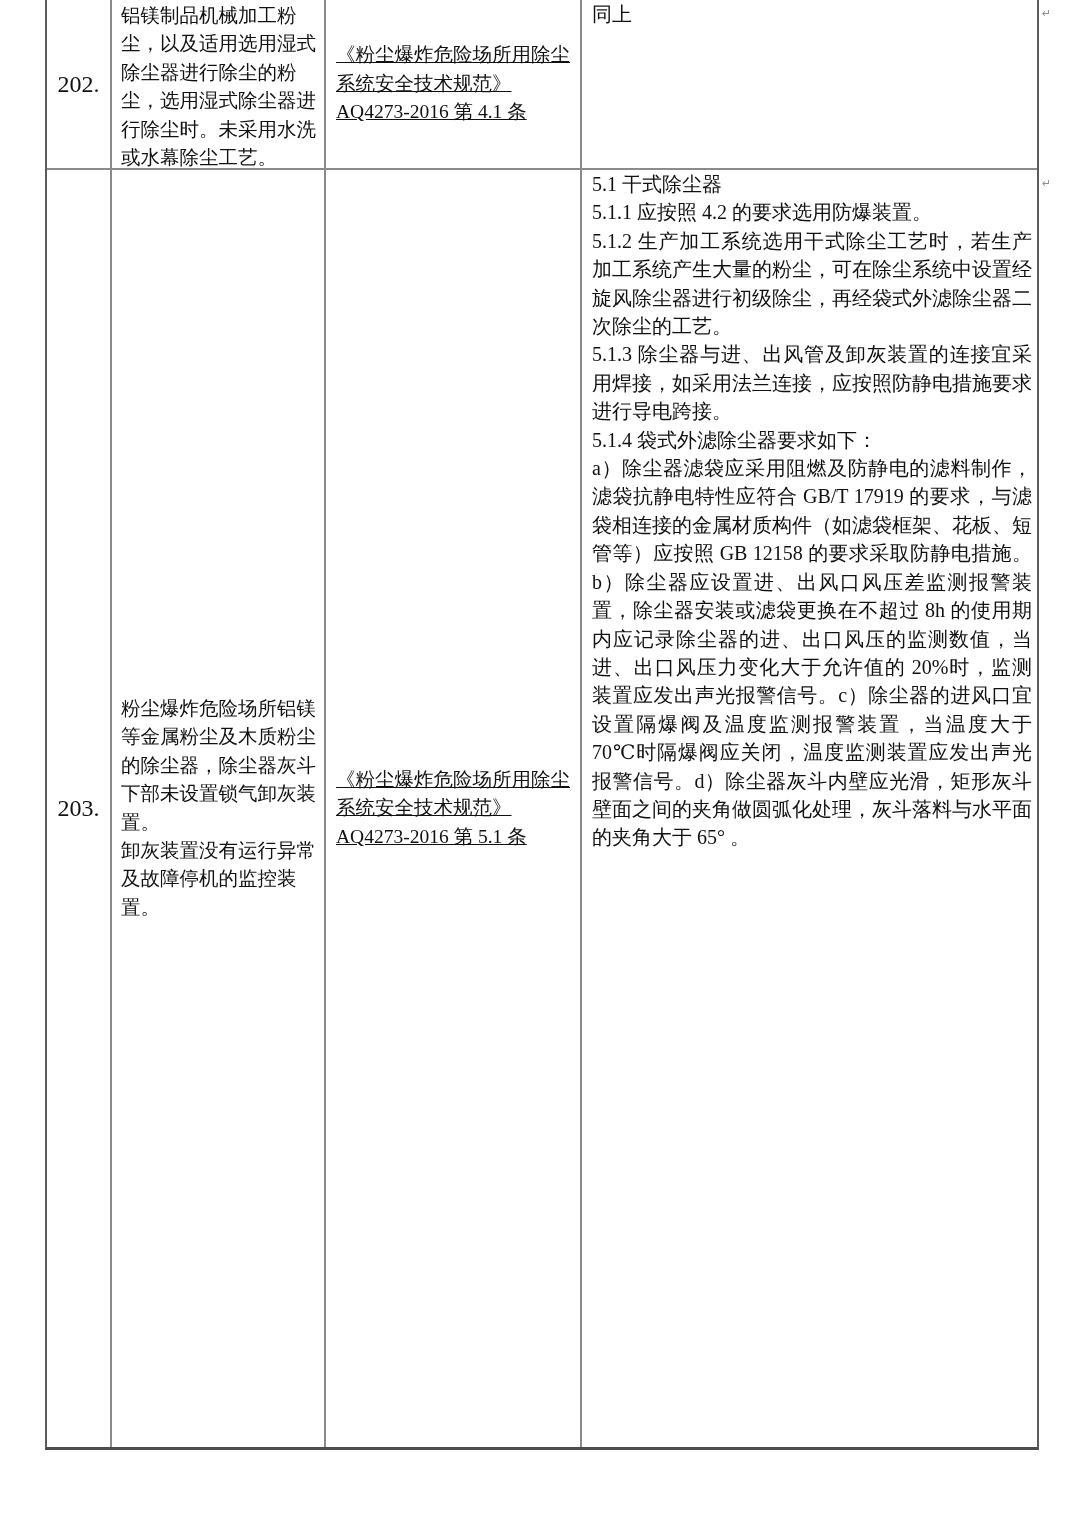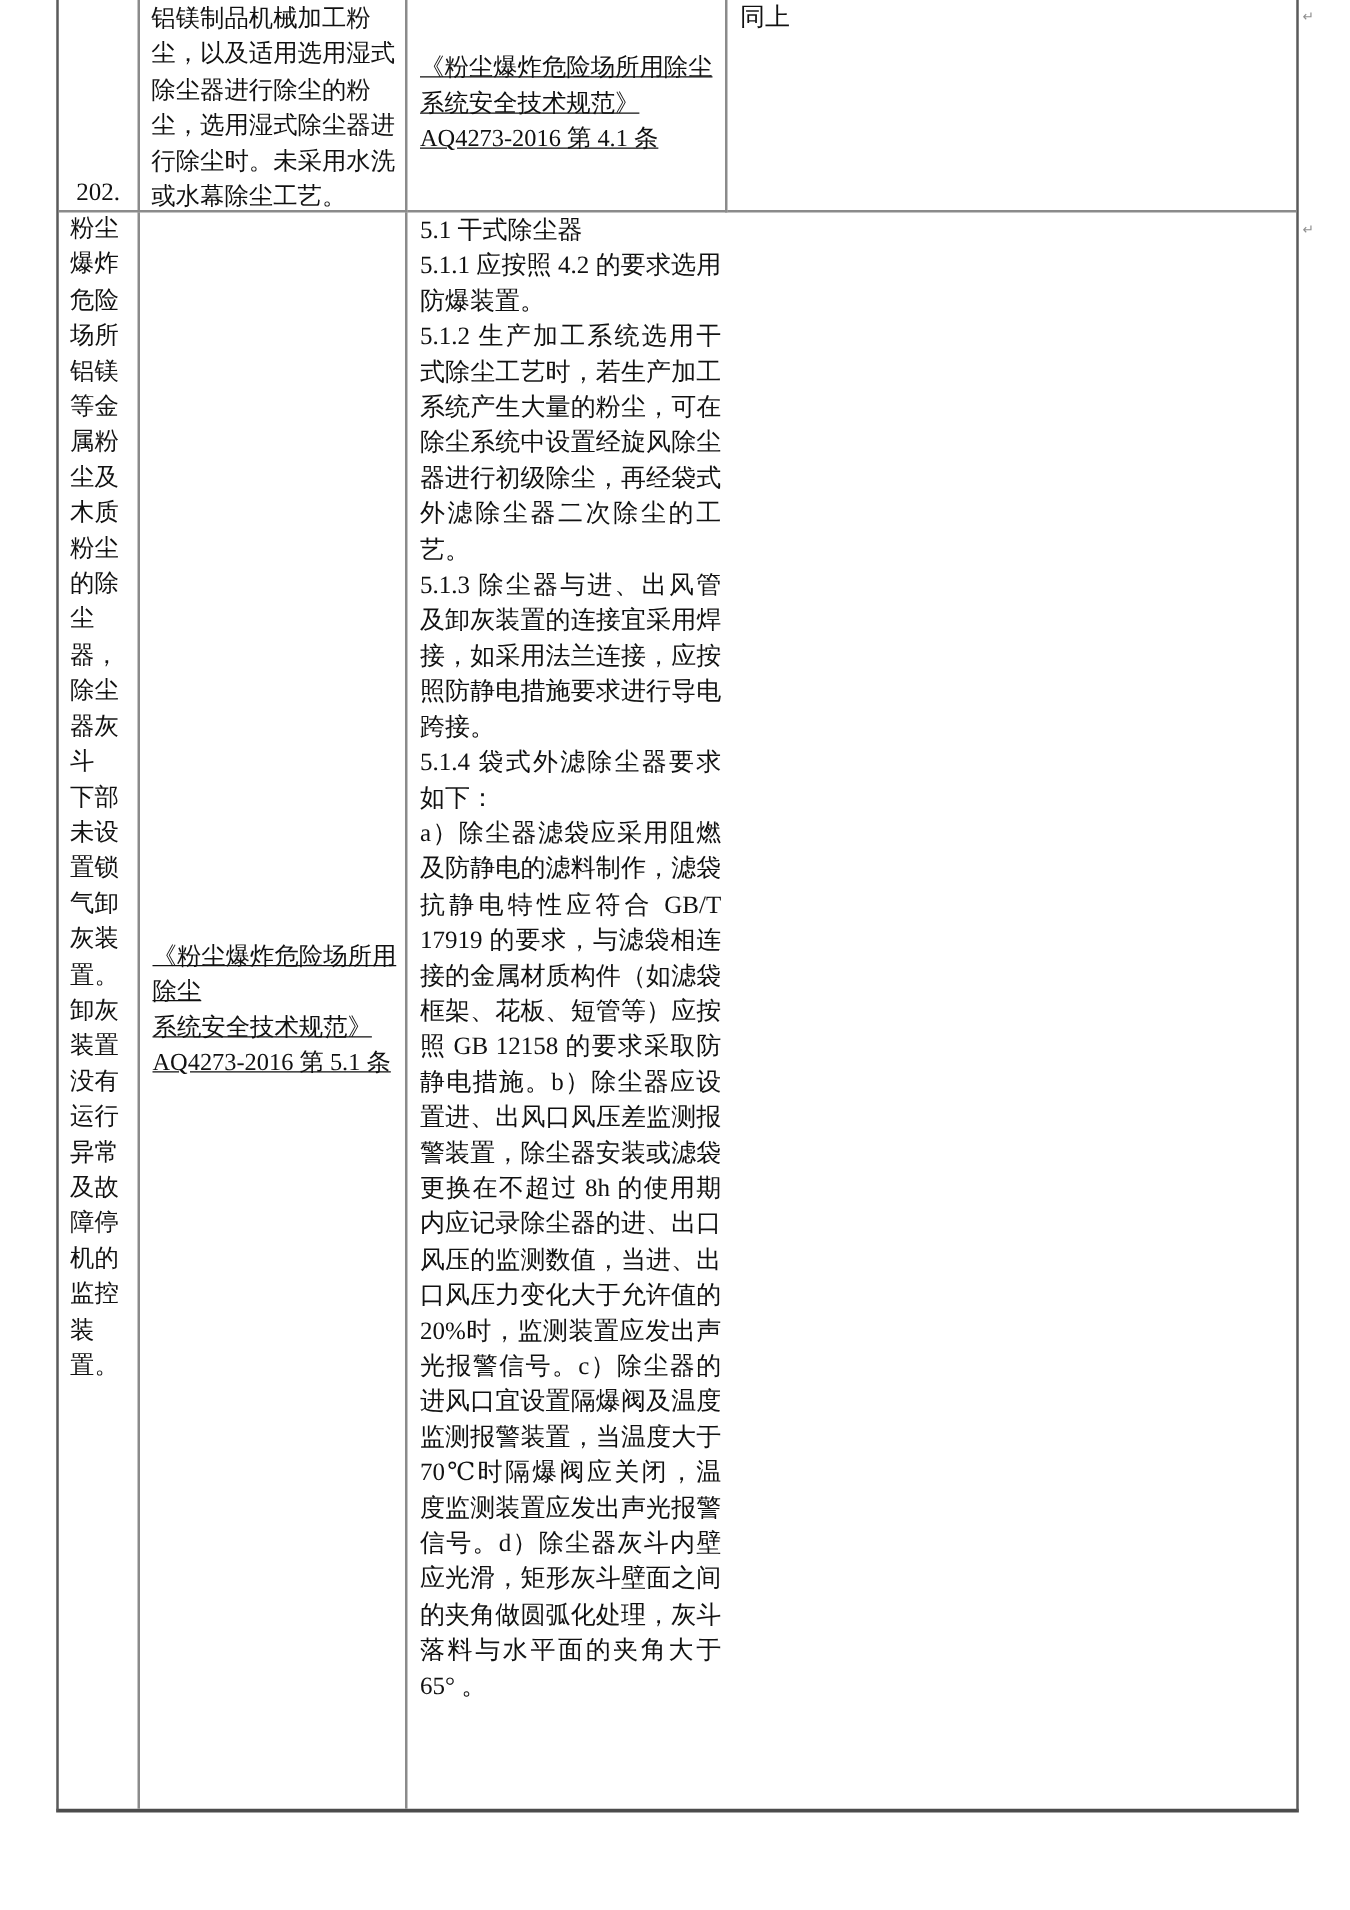--- a/index.html
+++ b/index.html
@@ -25,30 +25,30 @@
   .c {
     box-sizing:border-box;
     border-right:2px solid #8b8b8b;
     font-size:20px;
     line-height:28.4px;
     overflow:hidden;
   }
   .c.last { border-right:none; }
   .r1 { border-bottom:2px solid #8b8b8b; }
   .cell-no {
-    display:flex; align-items:flex-end; justify-content:center;
-    font-size:20px;
+    display:flex; align-items:center; justify-content:center;
+    font-size:24px;
   }
   .cell-problem {
     font-size:19.5px;
     padding:0 6px 0 9px;
     white-space:pre-line;
   }
   .cell-problem.top { padding-top:2px; }
-  .cell-problem.mid { display:flex; }
+  .cell-problem.mid { display:flex; align-items:center; }
   .cell-basis {
     display:flex; align-items:center;
     font-size:19.5px;
     padding:0 4px 0 10px;
     white-space:pre-line;
     text-decoration:underline;
   }
   .cell-content {
     display:flex; 
     padding:0 5px 0 10px;
@@ -83,20 +83,23 @@
 尘，选用湿式除尘器进
 行除尘时。未采用水洗
 或水幕除尘工艺。</div>
     <div class="c r1 cell-basis">《粉尘爆炸危险场所用除尘
 系统安全技术规范》
 AQ4273-2016 第 4.1 条</div>
     <div class="c r1 cell-content last">
       <div class="txt">同上</div>
     </div>
 
+    <div class="c cell-no">
+      <span>203.</span>
+    </div>
     <div class="c cell-problem mid">
       <div>粉尘爆炸危险场所铝镁
 等金属粉尘及木质粉尘
 的除尘器，除尘器灰斗
 下部未设置锁气卸灰装
 置。
 卸灰装置没有运行异常
 及故障停机的监控装
 置。</div>
     </div>

